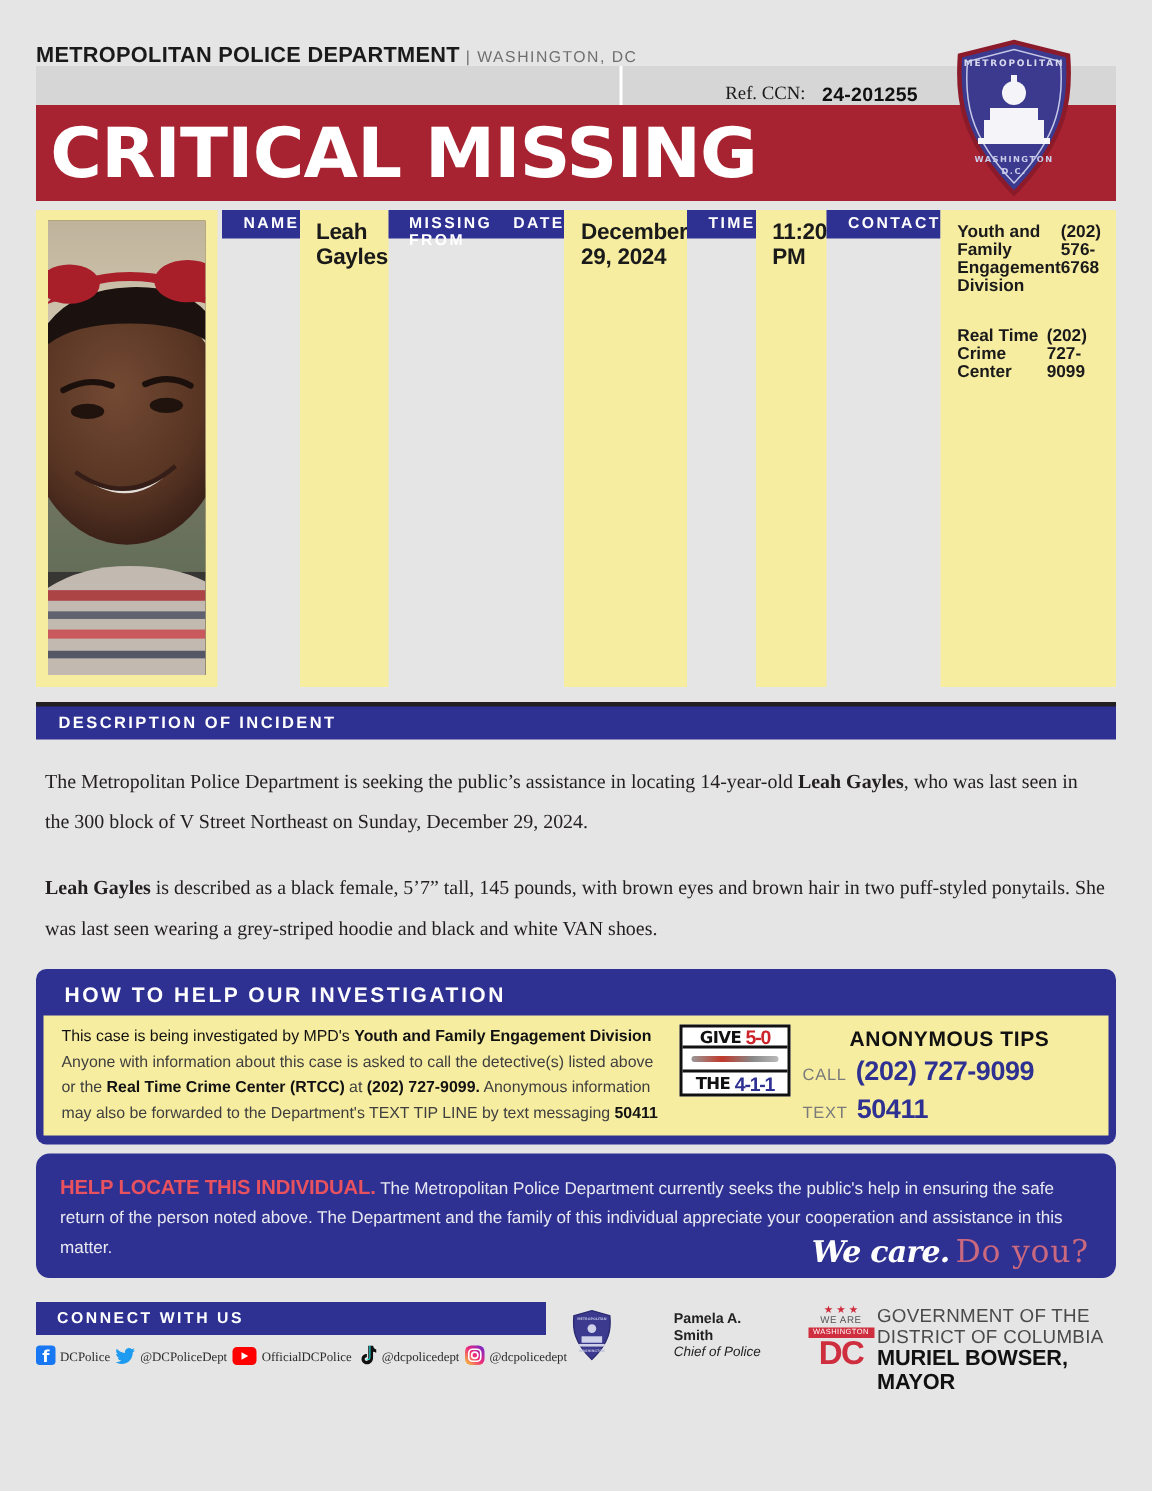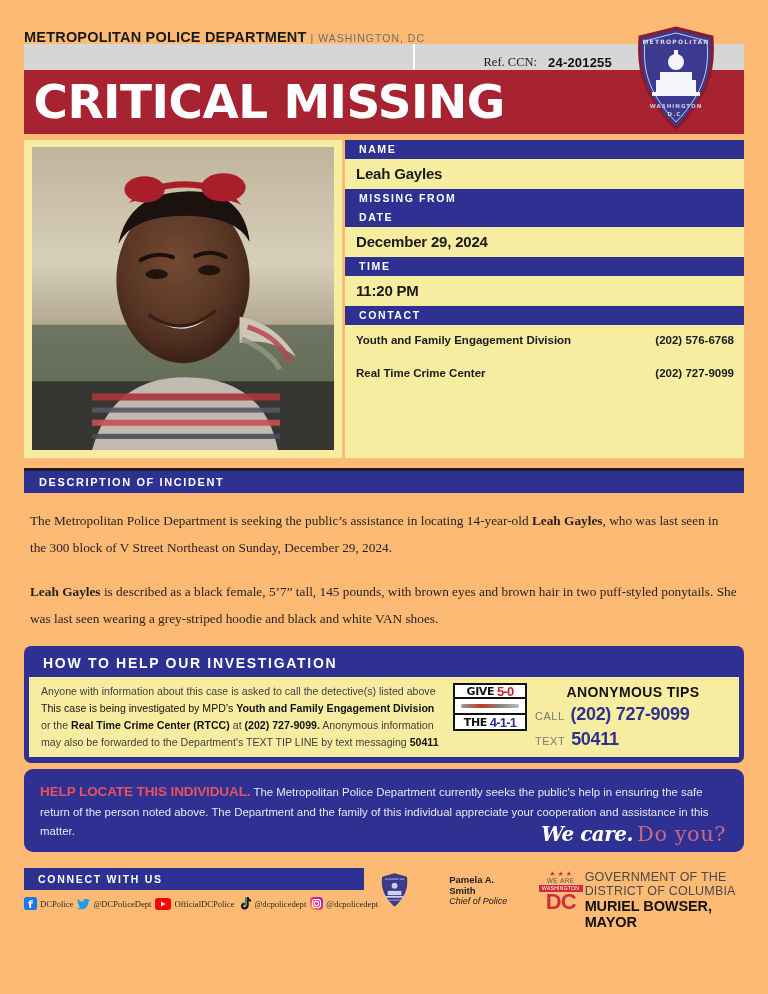--- a/index.html
+++ b/index.html
@@ -2,21 +2,21 @@
 <html><head>
 <meta charset="utf-8">
 <style>
   * { box-sizing: border-box; margin: 0; padding: 0; }
   html, body {
     width: 768px; height: 994px;
     background: #ffffff;
     font-family: "Liberation Sans", sans-serif;
     overflow: hidden;
   }
-  .page { position: relative; width: 768px; height: 994px; background:#fdba74; padding: 0 24px; }
+  .page { position: relative; width: 768px; height: 994px; background:#e5e5e5; padding: 0 24px; }
 
   
   .hdr { position:relative; padding-top: 28px; height: 44px; }
   .hdr-title { font-size: 14.5px; font-weight: bold; letter-spacing: .2px; color:#1a1a1a; display:inline-block; vertical-align: baseline;}
   .hdr-sub { font-size: 10.5px; letter-spacing: 1px; color:#6e6e6e; display:inline-block; margin-left:4px; }
   .hdr-rule { height:4px; background:#231f20; margin-top:6px; }
 
   
   .ccn-bar { height:26px; background:#d6d6d6; display:flex; align-items:flex-end; justify-content:flex-end; position:relative;}
   .ccn-div { position:absolute; left:389px; top:0; bottom:0; width:2px; background:#ffffff; }
@@ -30,21 +30,21 @@
     font-family:"DejaVu Sans", sans-serif; padding-left:14px; line-height:1; transform: scaleX(1.02);
   }
 
   
   .badge { position:absolute; right:48px; top:26px; width:88px; height:106px; z-index:9; }
 
   
   .mid { display:flex; margin-top:6px; height:318px; }
   .photo-wrap { width:318px; background:#f7eda0; padding:7px 8px 8px 8px; }
   .photo { width:100%; height:100%; position:relative; overflow:hidden; background:#6b5a48; }
-  .fields { flex:1; margin-left:3px; display:flex; flex-direction:column; }
+  .fields { flex:1; margin-left:3px; display:flex; flex-direction:row; }
   .f-hdr {
     background:#2e3192; color:#fff; font-size:10.5px; font-weight:bold; letter-spacing:1.6px;
     padding:4px 0 4px 14px; height:19px; line-height:11px;
   }
   .f-val { background:#f7eda0; font-size:15px; font-weight:bold; color:#1a1a1a; padding:6px 0 7px 11px; letter-spacing:-.2px;}
   .f-contact { background:#f7eda0; flex:1; padding:9px 10px 0 11px; }
   .c-row { display:flex; justify-content:space-between; font-size:11.5px; font-weight:bold; color:#1a1a1a; margin-bottom:21px;}
 
   
   .sec-hdr {
@@ -227,22 +227,22 @@
   <div class="sec-hdr top-rule">DESCRIPTION OF INCIDENT</div>
   <div class="desc">
     <p><span>The Metropolitan Police Department is seeking the public’s assistance in locating 14-year-old </span><b>Leah Gayles</b><span>, who was last seen in the 300 block of V Street Northeast on Sunday, December 29, 2024.</span></p>
     <p class="p2"><b>Leah Gayles</b><span> is described as a black female, 5’7” tall, 145 pounds, with brown eyes and brown hair in two puff-styled ponytails. She was last seen wearing a grey-striped hoodie and black and white VAN shoes.</span></p>
   </div>
 
   <div class="help">
     <div class="help-hdr">HOW TO HELP OUR INVESTIGATION</div>
     <div class="help-body">
       <div class="help-text">
+        <div><span class="strong">This case is being investigated by MPD's </span><b>Youth and Family Engagement Division</b></div>
         <div>Anyone with information about this case is asked to call the detective(s) listed above</div>
-        <div><span class="strong">This case is being investigated by MPD's </span><b>Youth and Family Engagement Division</b></div>
         <div><span>or the </span><b>Real Time Crime Center (RTCC)</b><span> at </span><b>(202) 727-9099.</b><span> Anonymous information</span></div>
         <div><span>may also be forwarded to the Department's TEXT TIP LINE by text messaging </span><b>50411</b></div>
       </div>
 
       <div class="tip-logo">
         <div class="r">
           <span class="w">GIVE</span>
           <span class="n-red">5-0</span>
         </div>
         <div class="r mid-r">

